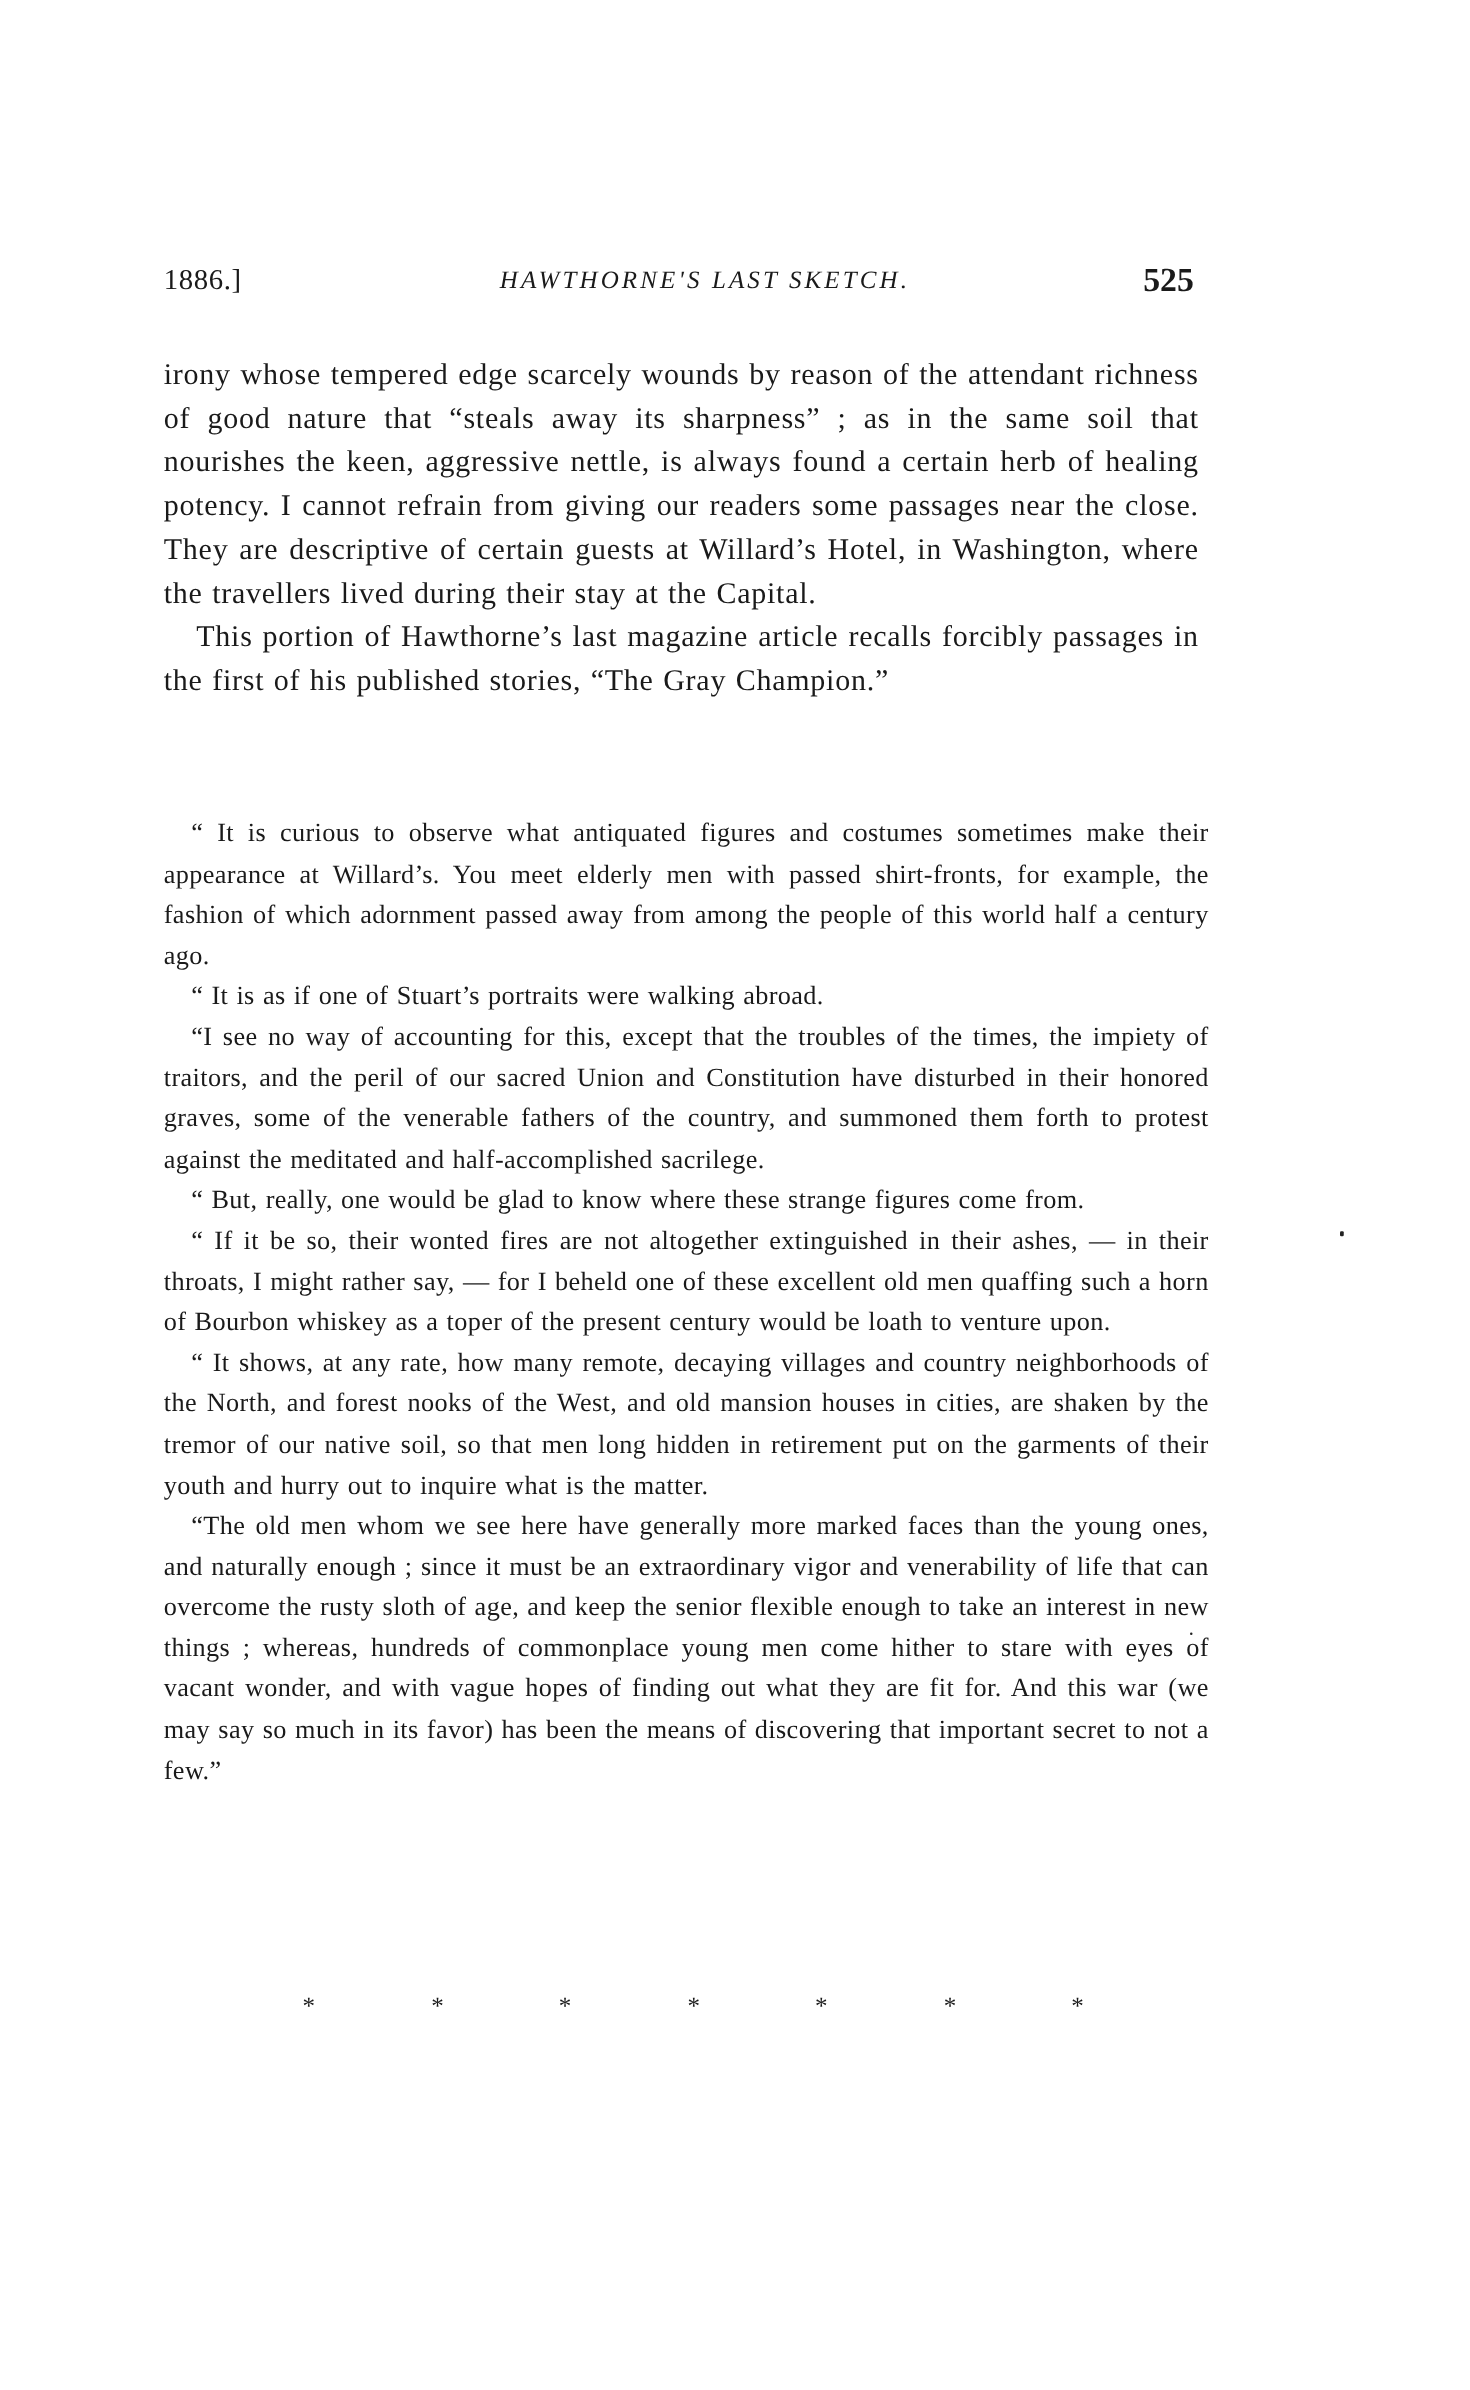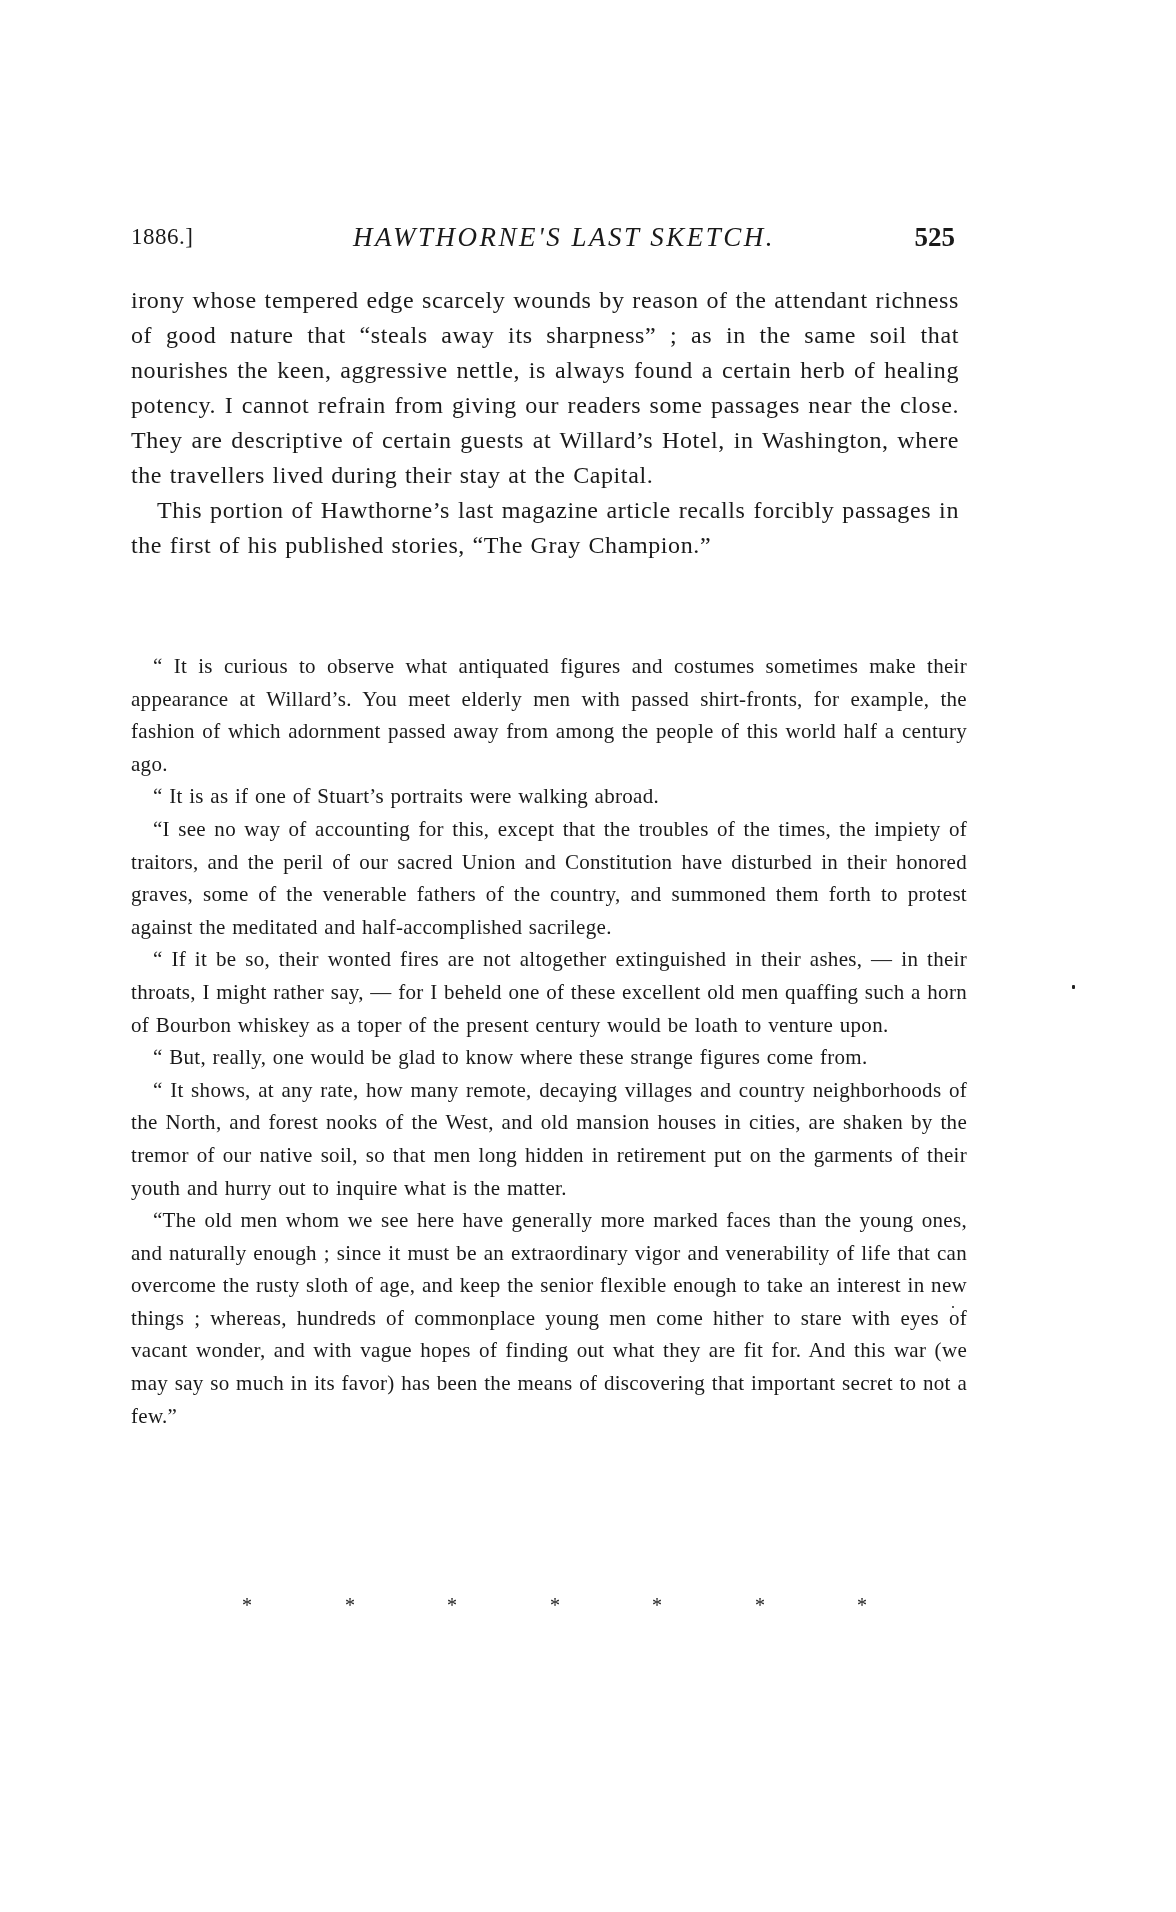--- a/index.html
+++ b/index.html
@@ -16,41 +16,41 @@
       font-family: "Liberation Serif", "DejaVu Serif", serif;
     }
     .page {
       position: absolute;
       left: 0; top: 0;
       width: 1176px; height: 1912px;
     }
     .running-head {
       position: absolute;
       left: 131px;
-      top: 222px;
+      top: 209px;
       width: 826px;
       height: 30px;
       font-size: 23px;
       line-height: 30px;
     }
     .running-head .year {
       position: absolute;
       left: 0;
       top: 0;
       letter-spacing: 0.5px;
     }
     .running-head .title {
       position: absolute;
       left: 0;
       right: 0;
       top: 0;
       text-align: center;
       font-style: italic;
       letter-spacing: 2.5px;
-      font-size: 27px;
+      font-size: 20px;
       padding-left: 40px;
     }
     .running-head .folio {
       position: absolute;
       right: 2px;
       top: 0;
       font-size: 27px;
       font-weight: bold;
     }
 
@@ -127,22 +127,22 @@
 
   <div class="body-text">
     <p>irony whose tempered edge scarcely wounds by reason of the attendant richness of good nature that “steals away its sharpness” ; as in the same soil that nourishes the keen, aggressive nettle, is always found a certain herb of healing potency.  I cannot refrain from giving our readers some passages near the close.  They are descriptive of certain guests at Willard’s Hotel, in Washington, where the travellers lived during their stay at the Capital.</p>
     <p class="indent">This portion of Hawthorne’s last magazine article recalls forcibly passages in the first of his published stories, “The Gray Champion.”</p>
   </div>
 
   <div class="quote-block">
     <p>“ It is curious to observe what antiquated figures and costumes sometimes make their appearance at Willard’s.  You meet elderly men with passed shirt-fronts, for example, the fashion of which adornment passed away from among the people of this world half a century ago.</p>
     <p>“ It is as if one of Stuart’s portraits were walking abroad.</p>
     <p>“I see no way of accounting for this, except that the troubles of the times, the impiety of traitors, and the peril of our sacred Union and Constitution have disturbed in their honored graves, some of the venerable fathers of the country, and summoned them forth to protest against the meditated and half-accomplished sacrilege.</p>
+    <p>“ But, really, one would be glad to know where these strange figures come from.</p>
     <p>“ If it be so, their wonted fires are not altogether extinguished in their ashes, — in their throats, I might rather say, — for I beheld one of these excellent old men quaffing such a horn of Bourbon whiskey as a toper of the present century would be loath to venture upon.</p>
-    <p>“ But, really, one would be glad to know where these strange figures come from.</p>
     <p>“ It shows, at any rate, how many remote, decaying villages and country neighborhoods of the North, and forest nooks of the West, and old mansion houses in cities, are shaken by the tremor of our native soil, so that men long hidden in retirement put on the garments of their youth and hurry out to inquire what is the matter.</p>
     <p>“The old men whom we see here have generally more marked faces than the young ones, and naturally enough ; since it must be an extraordinary vigor and venerability of life that can overcome the rusty sloth of age, and keep the senior flexible enough to take an interest in new things ; whereas, hundreds of commonplace young men come hither to stare with eyes of vacant wonder, and with vague hopes of finding out what they are fit for. And this war (we may say so much in its favor) has been the means of discovering that important secret to not a few.”</p>
   </div>
 
   <div class="asterisms">
     <span style="left:247px">*</span>
     <span style="left:350px">*</span>
     <span style="left:452px">*</span>
     <span style="left:555px">*</span>
     <span style="left:657px">*</span>

